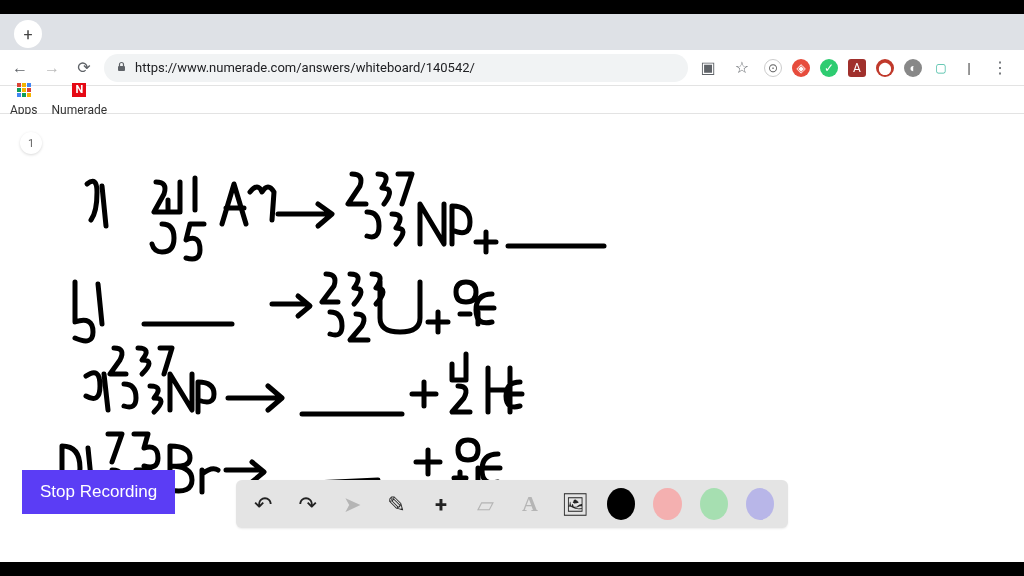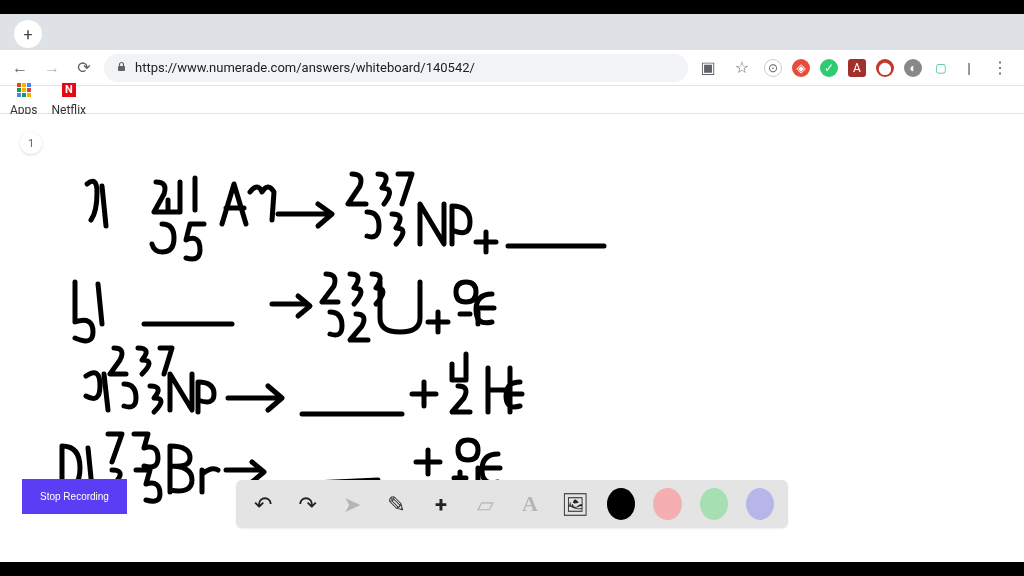--- a/index.html
+++ b/index.html
@@ -31,21 +31,21 @@
     .apps-icon span:nth-child(1){background:#db4437}.apps-icon span:nth-child(2){background:#f4b400}.apps-icon span:nth-child(3){background:#4285f4}.apps-icon span:nth-child(4){background:#0f9d58}.apps-icon span:nth-child(6){background:#db4437}.apps-icon span:nth-child(7){background:#4285f4}.apps-icon span:nth-child(8){background:#0f9d58}.apps-icon span:nth-child(9){background:#f4b400}
     .netflix-icon { width: 14px; height: 14px; background: #e50914; color: #fff; font-weight: bold; font-size: 11px; display:flex;align-items:center;justify-content:center;}
     
     .content { flex: 1; background: #fff; position: relative; overflow: hidden;}
     .page-badge { position: absolute; top: 18px; left: 20px; width: 22px; height: 22px; border-radius: 50%; background:#fff; box-shadow: 0 1px 3px rgba(0,0,0,0.15); display:flex; align-items:center; justify-content:center; font-size:11px; color:#666;}
     
     
     .canvas-area { position: absolute; inset: 0; }
     
     
-    .stop-btn { position: absolute; left: 22px; bottom: 48px; background: #5b3df5; color: #fff; border: none; padding: 12px 18px; font-size: 10px; font-weight: 500; cursor: pointer; }
+    .stop-btn { position: absolute; left: 22px; bottom: 48px; background: #5b3df5; color: #fff; border: none; padding: 12px 18px; font-size: 17px; font-weight: 500; cursor: pointer; }
     .toolbar { position: absolute; left: 236px; bottom: 34px; width: 552px; height: 48px; background: #e4e4e4; border-radius: 6px; display: flex; align-items: center; justify-content: center; gap: 18px; padding: 0 14px; box-shadow: 0 1px 2px rgba(0,0,0,0.08);}
     .tool { width: 30px; height: 30px; display:flex; align-items:center; justify-content:center; cursor:pointer; font-size: 22px; color:#222;}
     .tool.muted { color:#b5b5b5; }
     .color-swatch { width: 32px; height: 32px; border-radius: 50%; cursor:pointer; }
     .bottom-black { height: 14px; background: #000; }
   </style>
 </head>
 <body>
 
 <div class="browser">
@@ -93,21 +93,21 @@
           <span></span>
           <span></span>
           <span></span>
           <span></span>
           <span></span>
         </span>
       <span>Apps</span>
     </div>
     <div class="bm-item">
       <span class="netflix-icon">N</span>
-      <span>Netflix</span>
+      <span>Numerade</span>
     </div>
   </div>
 
   <div class="content">
     <div class="page-badge">1</div>
 
     <svg class="canvas-area" viewBox="0 0 1024 468" width="1024" height="468">
       <g stroke="#000" stroke-width="5" fill="none" stroke-linecap="round" stroke-linejoin="round">
 
         <path d="M87 70 q10 -8 10 8 q0 20 -6 28 M102 72 l4 40"></path>

